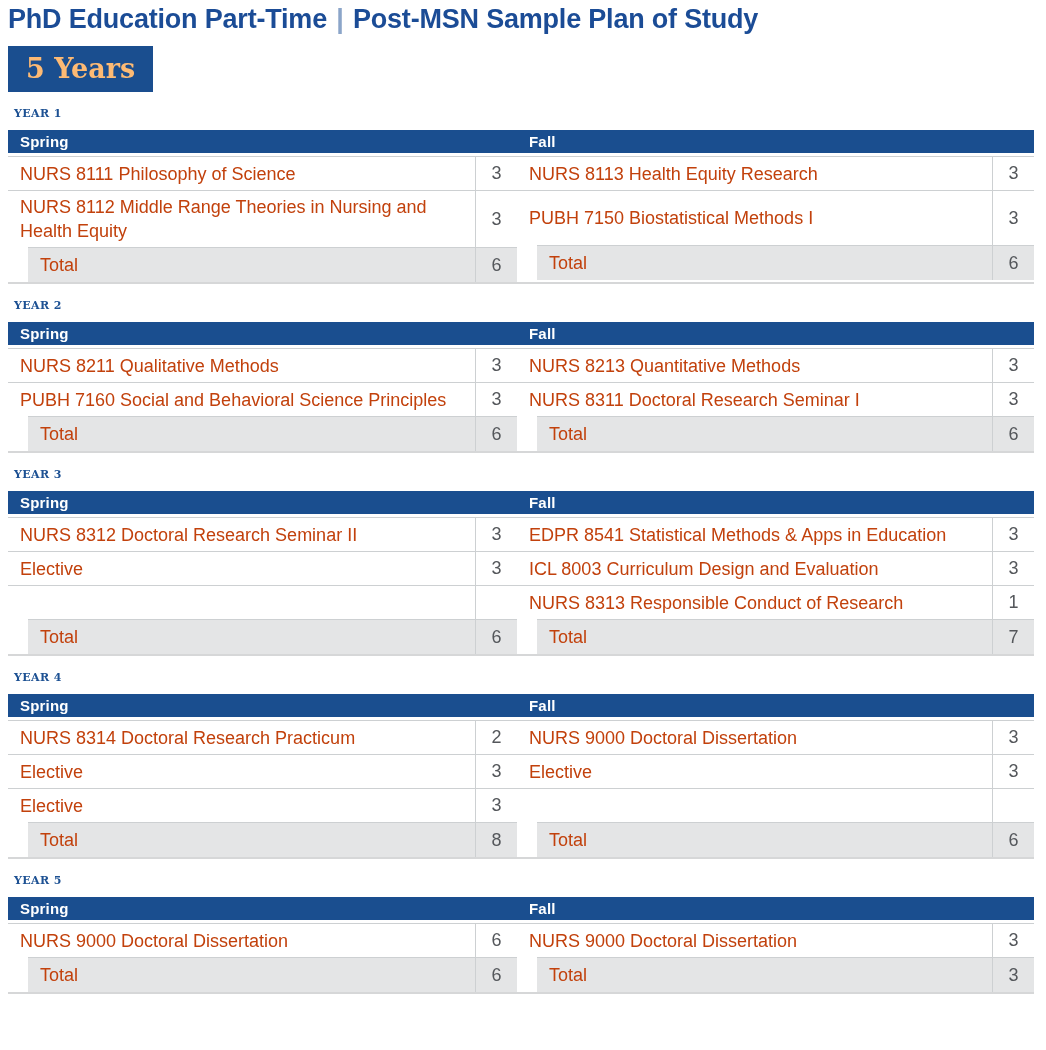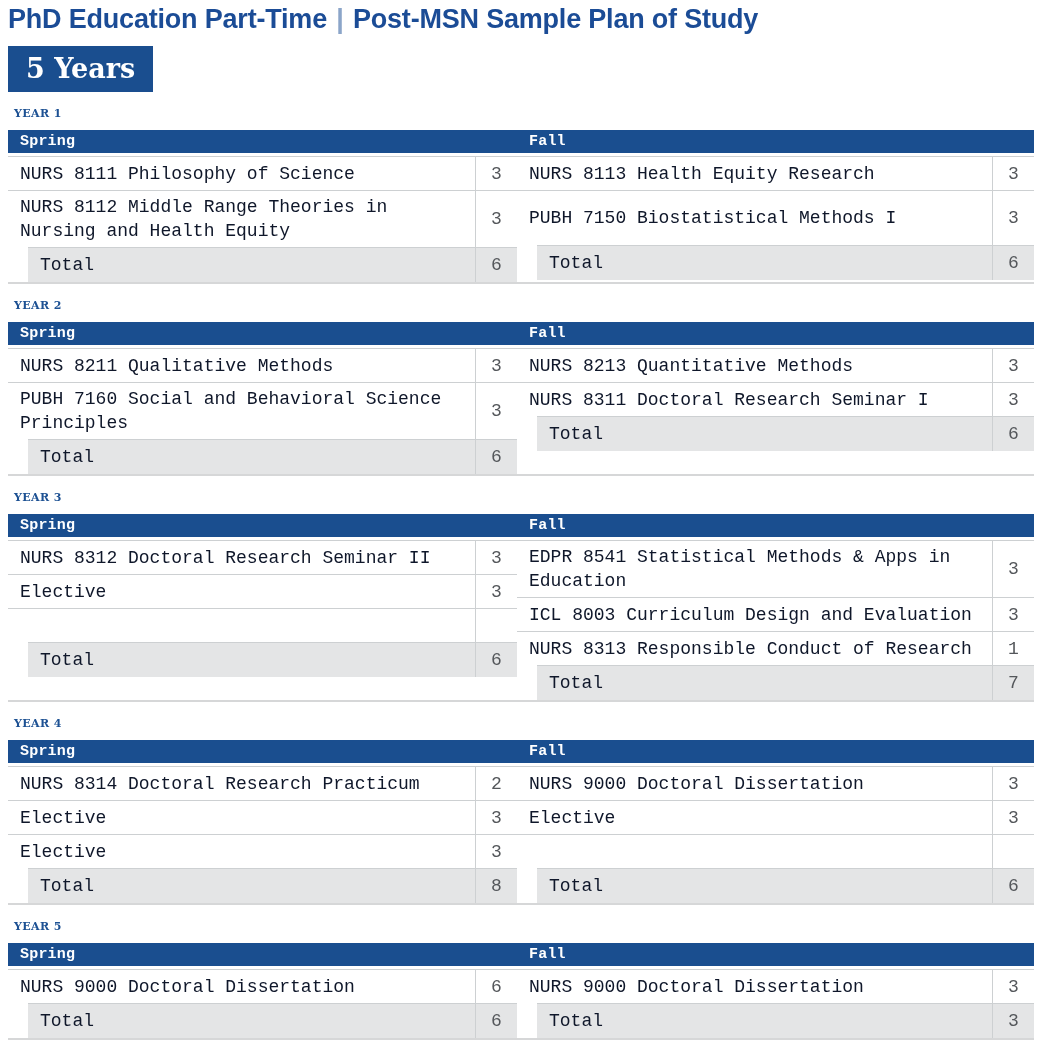--- a/index.html
+++ b/index.html
@@ -19,39 +19,39 @@
     letter-spacing: -0.2px;
     line-height: 33px;
   }
   .title .pipe { color: #8ba5c9; font-weight: bold; padding: 0 2px; }
 
   
   .badge {
     display: inline-block;
     margin-top: 10px;
     background: #1a4e8f;
-    color: #ffffff;
+    color: #fdba74;
     font-family: "DejaVu Serif", serif;
     font-weight: bold;
     font-size: 27px;
     line-height: 33px;
     padding: 6px 18px 7px 18px;
   }
 
   
   .section { margin-top: 15px; }
   .year-label {
     font-family: "DejaVu Serif", serif;
     font-weight: bold;
     font-size: 11px;
     letter-spacing: 0.4px;
     color: #1d5193;
     margin: 12px 0 10px 6px;
   }
-  .tables { display: flex; gap: 0; font-family: Liberation Mono, monospace; }
+  .tables { display: flex; gap: 0; }
   .sem-table { border-bottom: 2px solid #d6d7d8; }
   .sem-table.left  { width: 509px; }
   .sem-table.right { width: 517px; }
 
   .thead {
     background: #1a4e8f;
     height: 26px;
     display: flex;
     align-items: center;
     padding-left: 12px;
@@ -70,21 +70,21 @@
     min-height: 34px;
     border-top: 1px solid #cdd0d2;
     background: #ffffff;
   }
   .trow.tall { min-height: 55px; }
   .trow .course {
     flex: 1;
     font-size: 18px;
     line-height: 24px;
     padding: 4px 8px 4px 12px;
-    color: #0f172a;
+    color: #c2410c;
   }
   .trow .credits {
     width: 42px;
     align-self: stretch;
     display: flex;
     align-items: center;
     justify-content: center;
     border-left: 1px solid #cdd0d2;
     font-size: 18px;
     color: #54575b;

